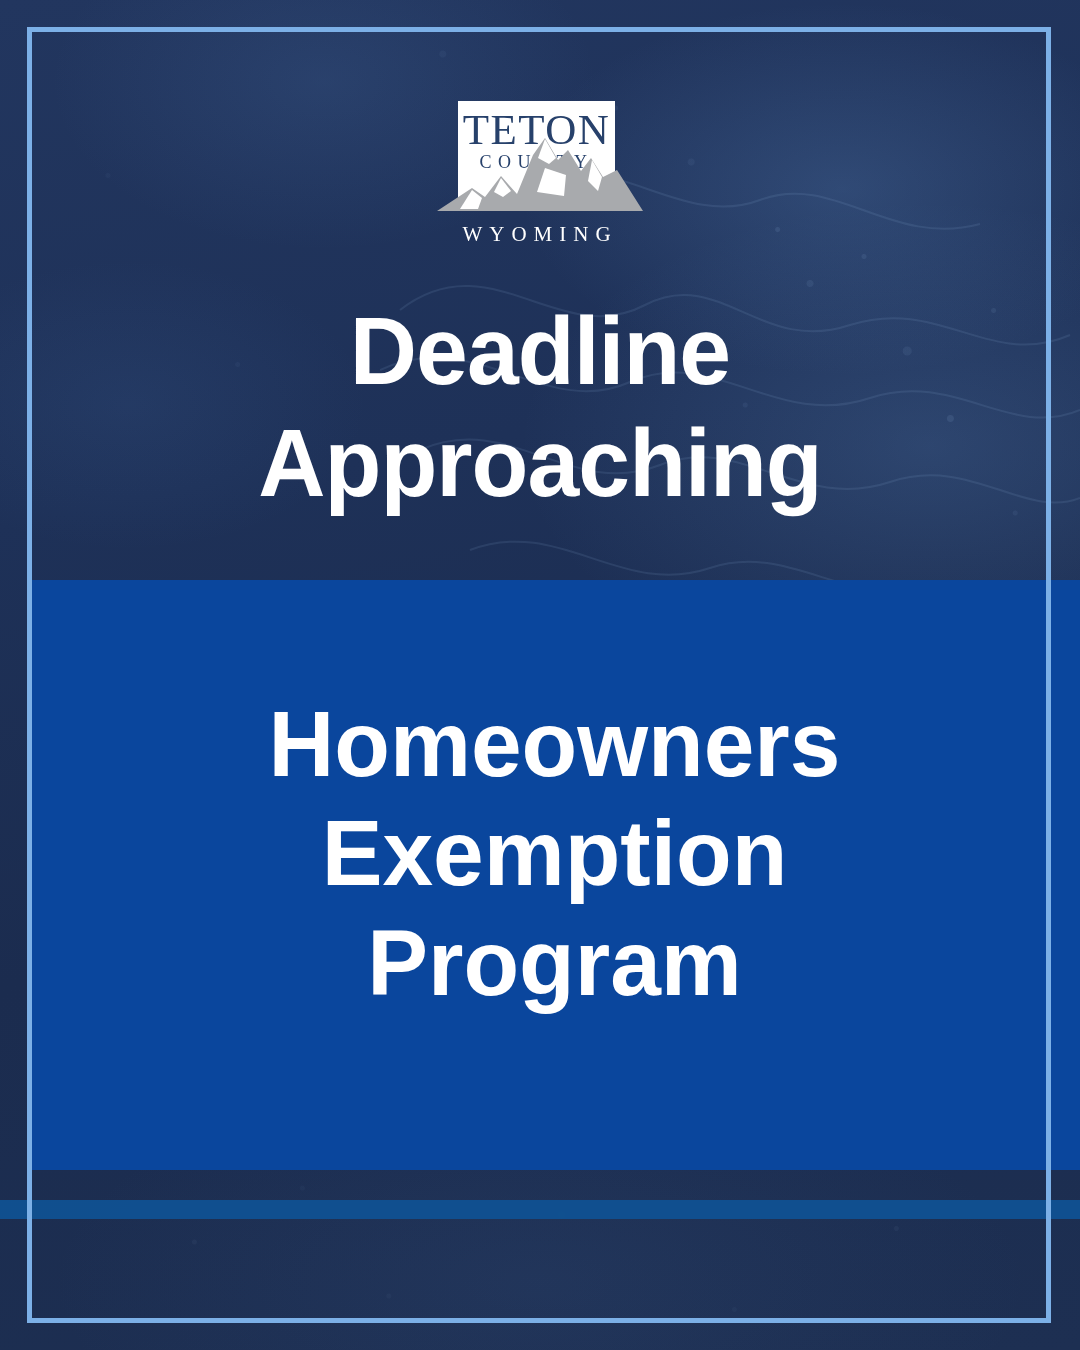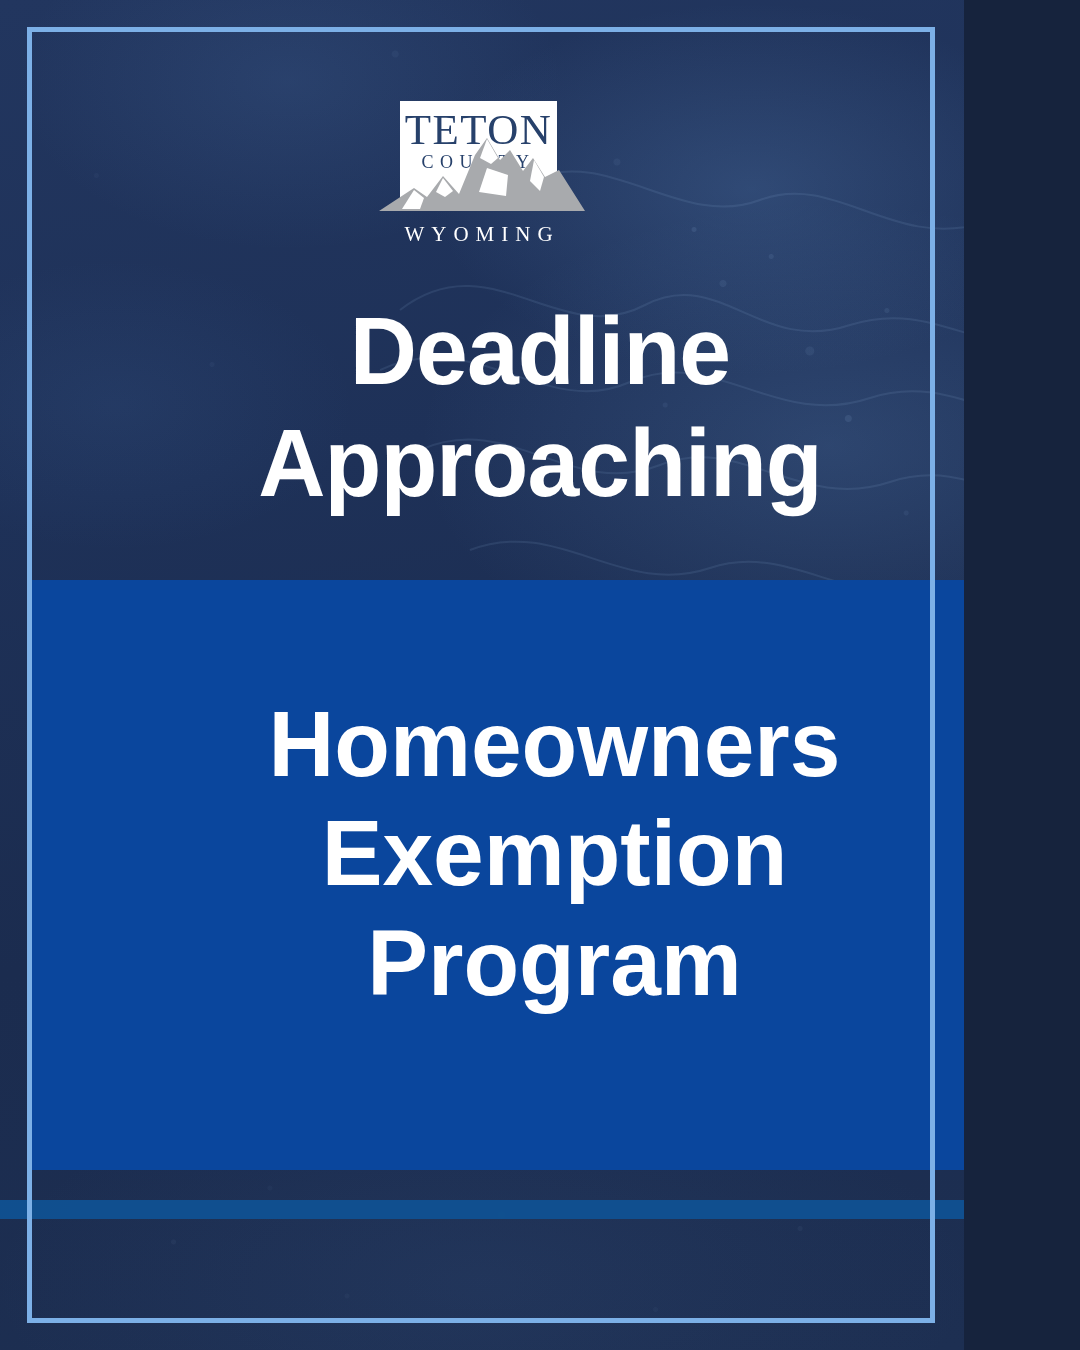--- a/index.html
+++ b/index.html
@@ -7,21 +7,21 @@
   html,body{
     width:1080px; height:1350px;
     background:#16233d;
     font-family:"Liberation Sans", sans-serif;
     overflow:hidden;
   }
 
   
   .poster{
     position:relative;
-    width:964px; height:1350px;
+    width:1080px; height:1350px;
     overflow:hidden;
     background:#1d3057;
   }
 
   
   .bg-base{
     position:absolute; inset:0;
     background:
       radial-gradient(ellipse 520px 300px at 78% 14%, rgba(96,140,195,.26), rgba(96,140,195,0) 62%),
       radial-gradient(ellipse 420px 260px at 30% 6%,  rgba(86,128,185,.16), rgba(86,128,185,0) 65%),

